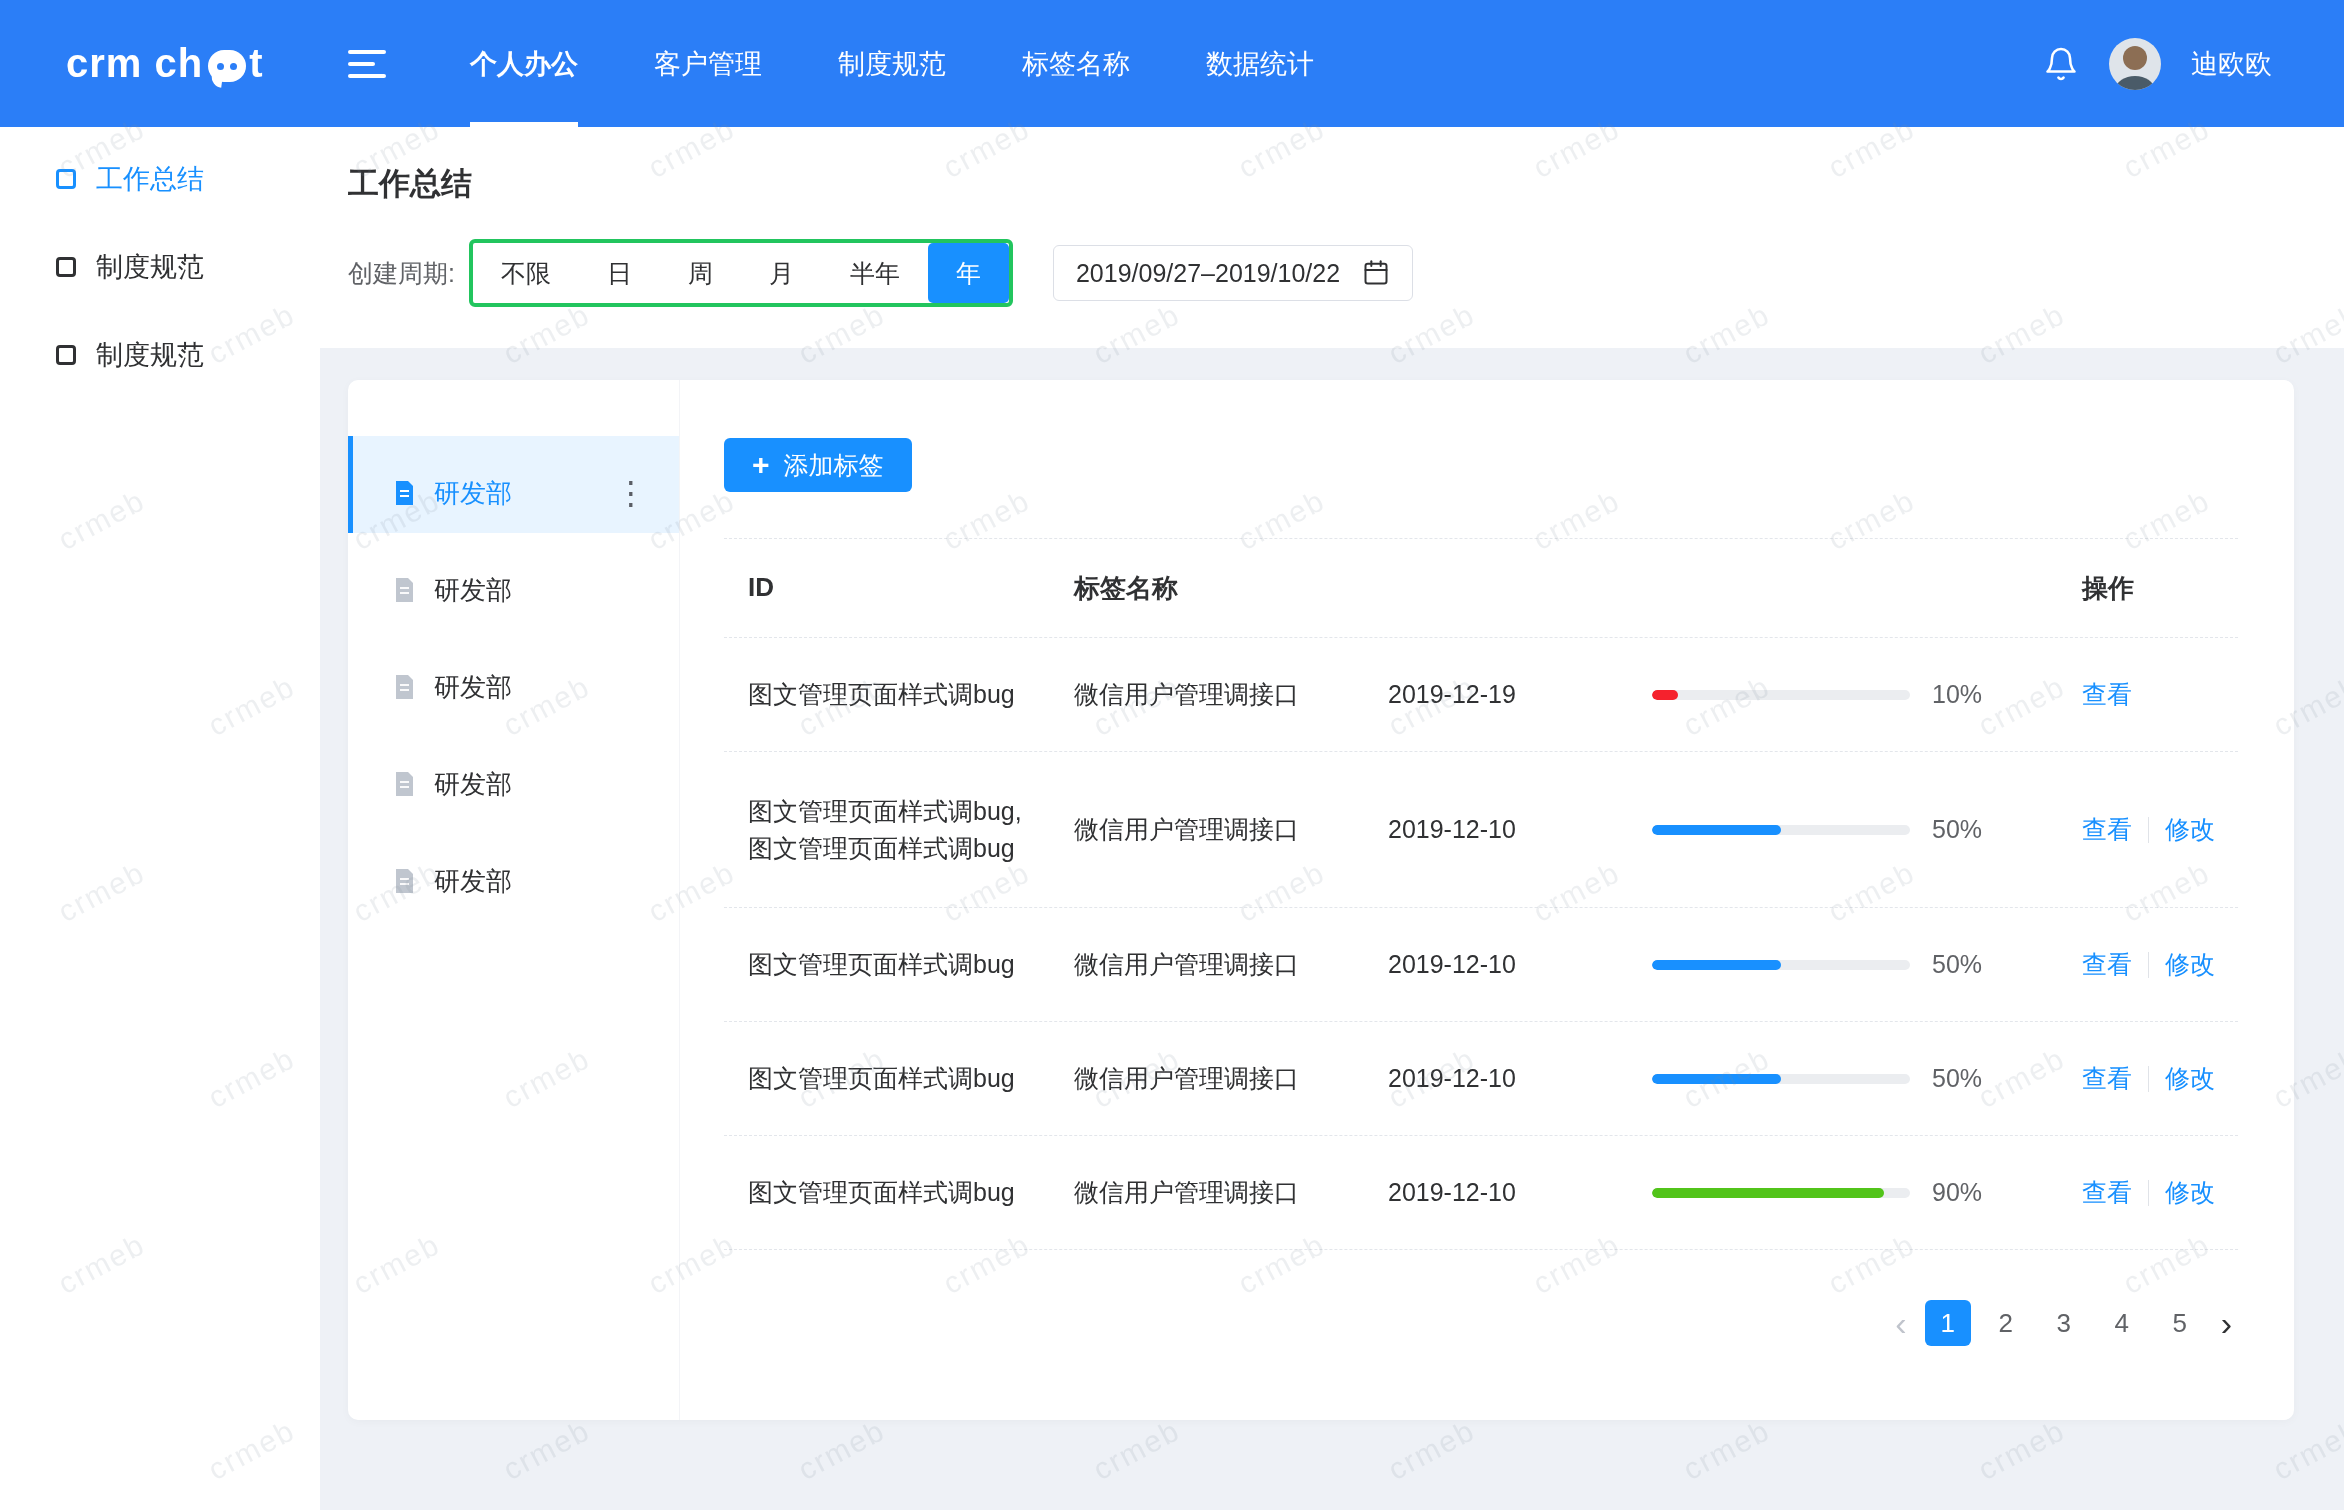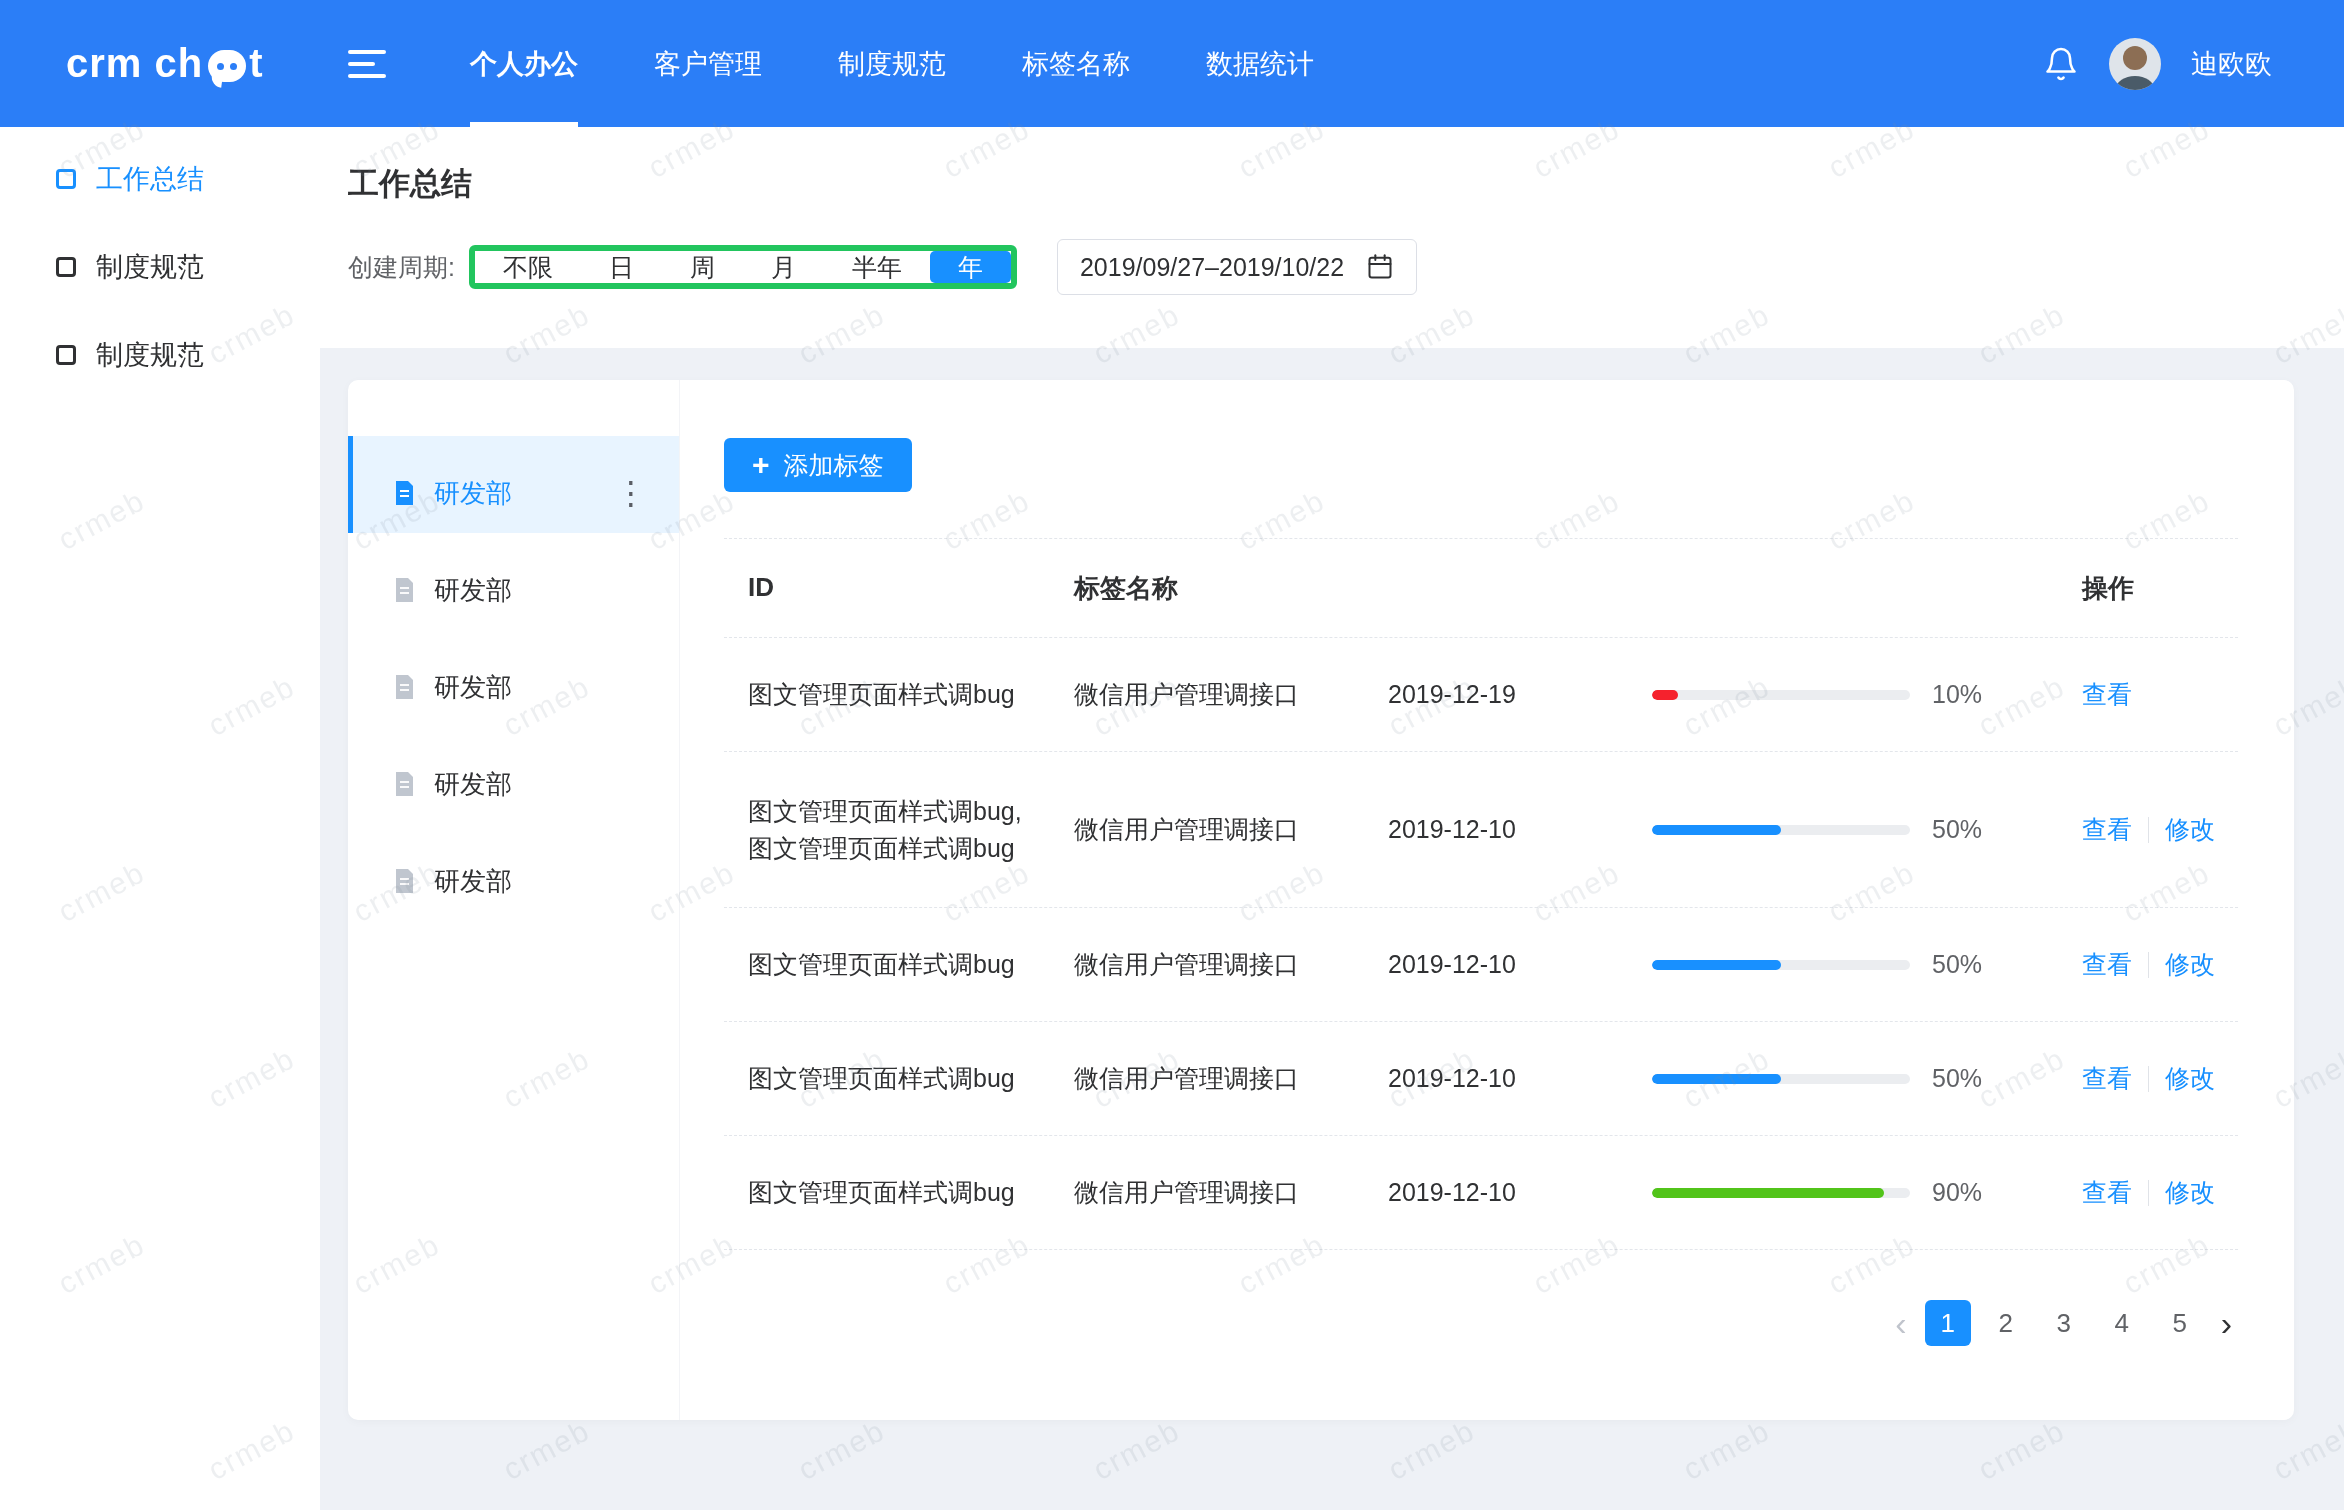--- a/index.html
+++ b/index.html
@@ -47,21 +47,21 @@
   .side-item{display:flex;align-items:center;gap:20px;height:88px;padding-left:56px;
              font-size:27px;color:#303133;cursor:pointer}
   .side-item.active{color:#1890ff}
   .side-icon{width:20px;height:20px;border:3px solid currentColor;border-radius:4px;flex:none}
   .main{flex:1;display:flex;flex-direction:column;min-width:0}
 
   
   .top-band{background:#fff;height:221px;padding:36px 40px 0 28px}
   .page-title{font-size:31px;font-weight:bold;color:#303133}
   .filter-row{display:flex;align-items:center;margin-top:34px;font-size:25px;color:#606266}
-  .segmented{display:flex;height:44px;border:6px solid #22c55e;border-radius:6px;
+  .segmented{display:flex;height:68px;border:4px solid #22c55e;border-radius:6px;
              margin-left:14px;background:#fff;overflow:hidden}
   .seg-option{height:100%;display:flex;align-items:center;padding:0 28px;font-size:25px;color:#303133;cursor:pointer}
   .seg-option.active{background:#1890ff;color:#fff;border-radius:5px}
   .date-box{display:flex;align-items:center;gap:22px;height:56px;border:1px solid #dcdfe6;border-radius:6px;
             margin-left:40px;padding:0 22px;font-size:25px;color:#303133;background:#fff;cursor:pointer}
 
   
   .content{flex:1;padding:32px 50px 0 28px}
   .card{background:#fff;border-radius:10px;height:1040px;display:flex;box-shadow:0 2px 10px rgba(0,0,0,0.03);overflow:hidden}
 

